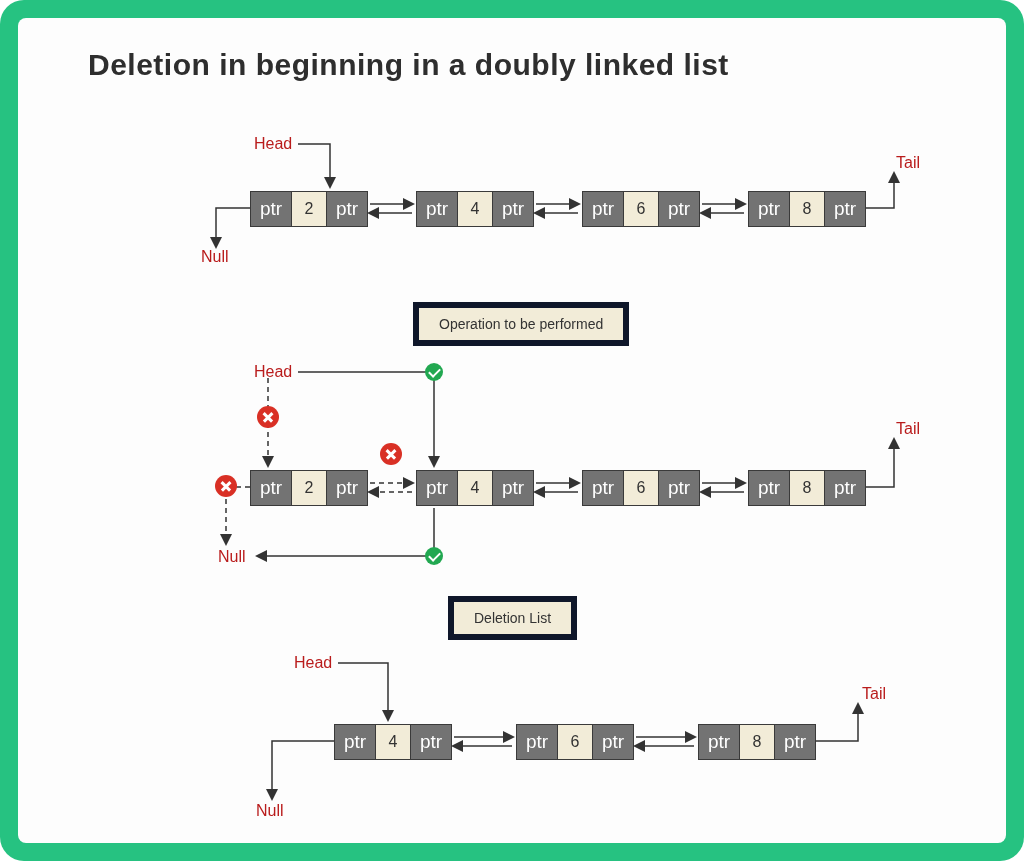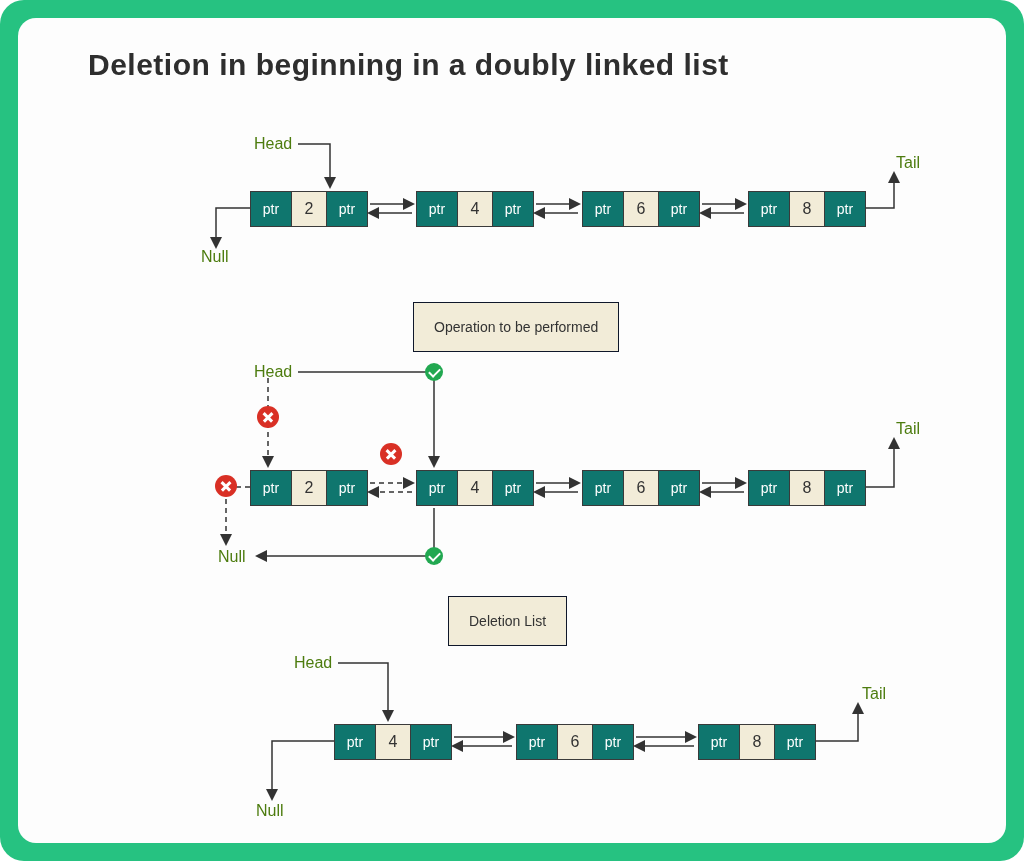--- a/index.html
+++ b/index.html
@@ -1,24 +1,24 @@
 <!DOCTYPE html>
 <html><head>
 <meta charset="utf-8">
 <style>
 *{box-sizing:border-box;margin:0;padding:0}
 body{font-family:Arial,Helvetica,sans-serif;background:#fff}
 .frame{width:1024px;height:861px;background:#26c281;border-radius:24px;padding:18px}
-.inner{width:100%;height:100%;background:#fdfdfd;border-radius:18px;position:relative;overflow:hidden}
+.inner{width:100%;height:100%;background:#fdfdfd;border-radius:8px;position:relative;overflow:hidden}
 .title{font-size:30px;font-weight:700;color:#2e2e2e;position:absolute;top:30px;left:70px;letter-spacing:.5px}
-.lbl{font-size:16px;color:#4d7c0f;position:absolute}
+.lbl{font-size:16px;color:#b91c1c;position:absolute}
 .node{position:absolute;display:flex;border:1px solid #3a3a3a}
-.ptr{background:#0f766e;color:#fff;font-size:14px;display:flex;align-items:center;justify-content:center;width:40px;height:34px}
+.ptr{background:#737373;color:#fff;font-size:19px;display:flex;align-items:center;justify-content:center;width:40px;height:34px}
 .val{background:#f2ecd8;color:#333;font-size:16px;display:flex;align-items:center;justify-content:center;width:36px;height:34px;border-left:1px solid #3a3a3a;border-right:1px solid #3a3a3a}
-.opbox{position:absolute;background:#f2ecd8;border:1px solid #0f172a;padding:16px 20px;font-size:14px;color:#333}
+.opbox{position:absolute;background:#f2ecd8;border:6px solid #0f172a;padding:8px 20px;font-size:14px;color:#333}
 svg.ov{position:absolute;left:0;top:0;pointer-events:none}
 .xmark{position:absolute;width:22px;height:22px;border-radius:50%;background:#d93025;display:flex;align-items:center;justify-content:center}
 .xmark::before,.xmark::after{content:"";position:absolute;width:12px;height:2.5px;background:#fff}
 .xmark::before{transform:rotate(45deg)}
 .xmark::after{transform:rotate(-45deg)}
 .check{position:absolute;width:18px;height:18px;border-radius:50%;background:#22a851;display:flex;align-items:center;justify-content:center}
 .check::after{content:"";width:5px;height:9px;border:solid #fff;border-width:0 2px 2px 0;transform:rotate(45deg);margin-top:-2px}
 </style>
 </head>
 <body>

